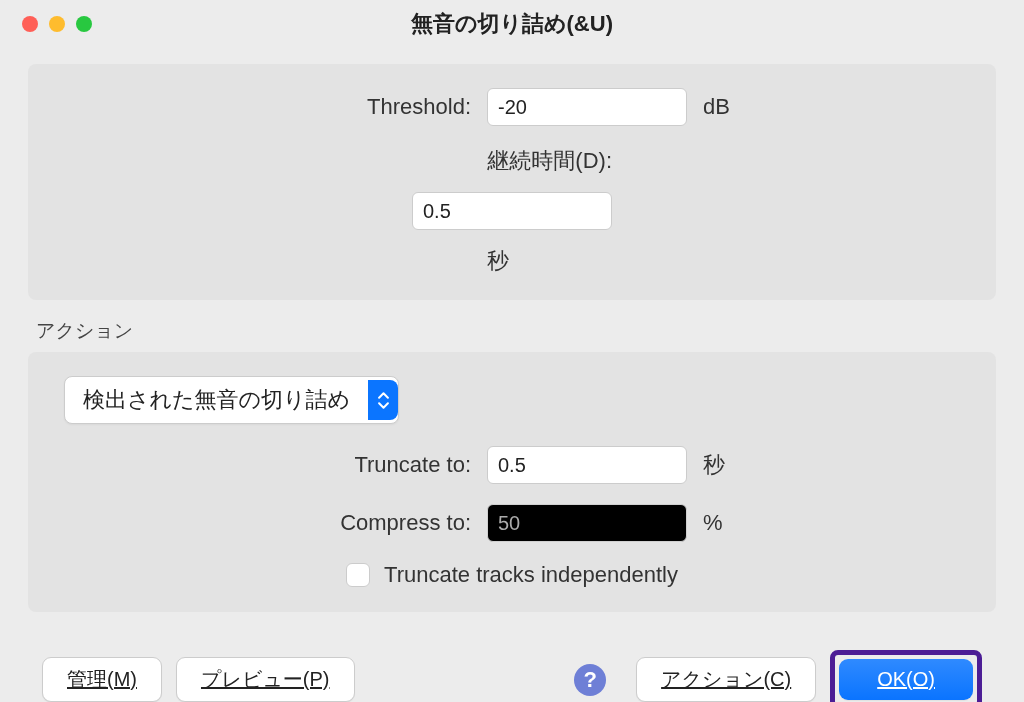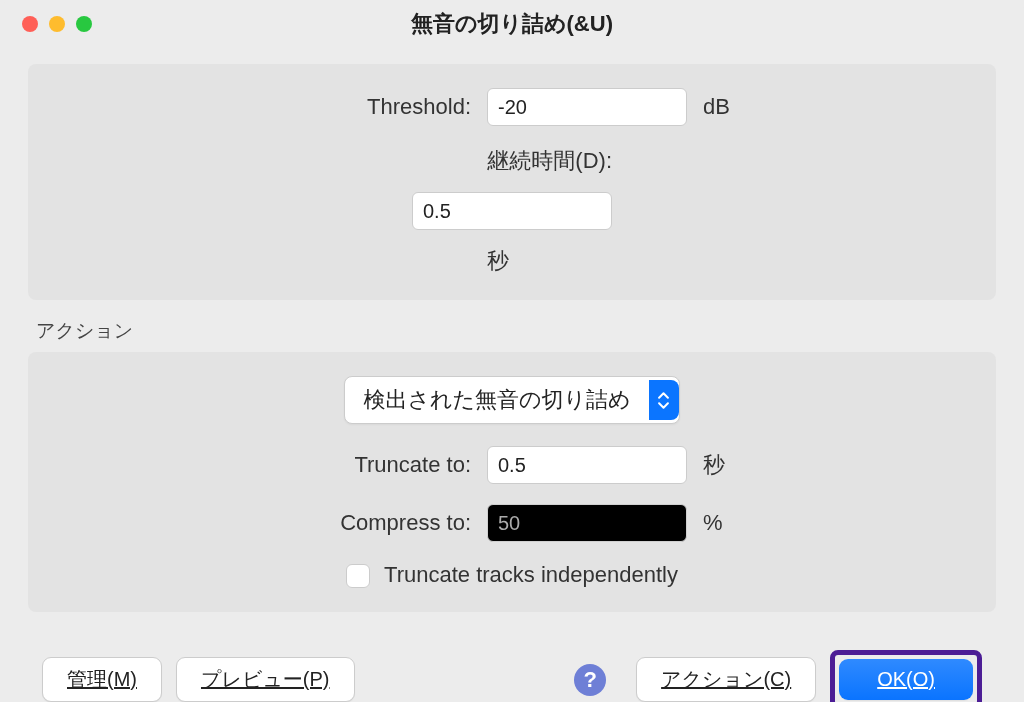--- a/index.html
+++ b/index.html
@@ -96,21 +96,21 @@
       color: #aaa;
       border: 1px solid #d0d0d0;
     }
     .form-unit {
       font-size: 22px;
       color: #333;
       width: 50px;
     }
     .selectbox-wrap {
       display: flex;
-      justify-content: center;
+      justify-content: flex-start;
       margin-bottom: 22px;
     }
     .selectbox {
       background: #fff;
       border: 1px solid #ccc;
       border-radius: 8px;
       display: flex;
       align-items: center;
       overflow: hidden;
       box-shadow: 0 1px 2px rgba(0,0,0,0.05);
@@ -130,21 +130,21 @@
       justify-content: center;
       gap: 3px;
       border-radius: 0 8px 8px 0;
     }
     .selectbox-button svg {
       width: 11px;
       height: 7px;
     }
     .checkbox-row {
       display: flex;
-      align-items: flex-end;
+      align-items: center;
       justify-content: center;
       gap: 14px;
       margin-top: 12px;
     }
     .checkbox {
       width: 24px;
       height: 24px;
       border-radius: 6px;
       background: #fff;
       border: 1px solid #ccc;

